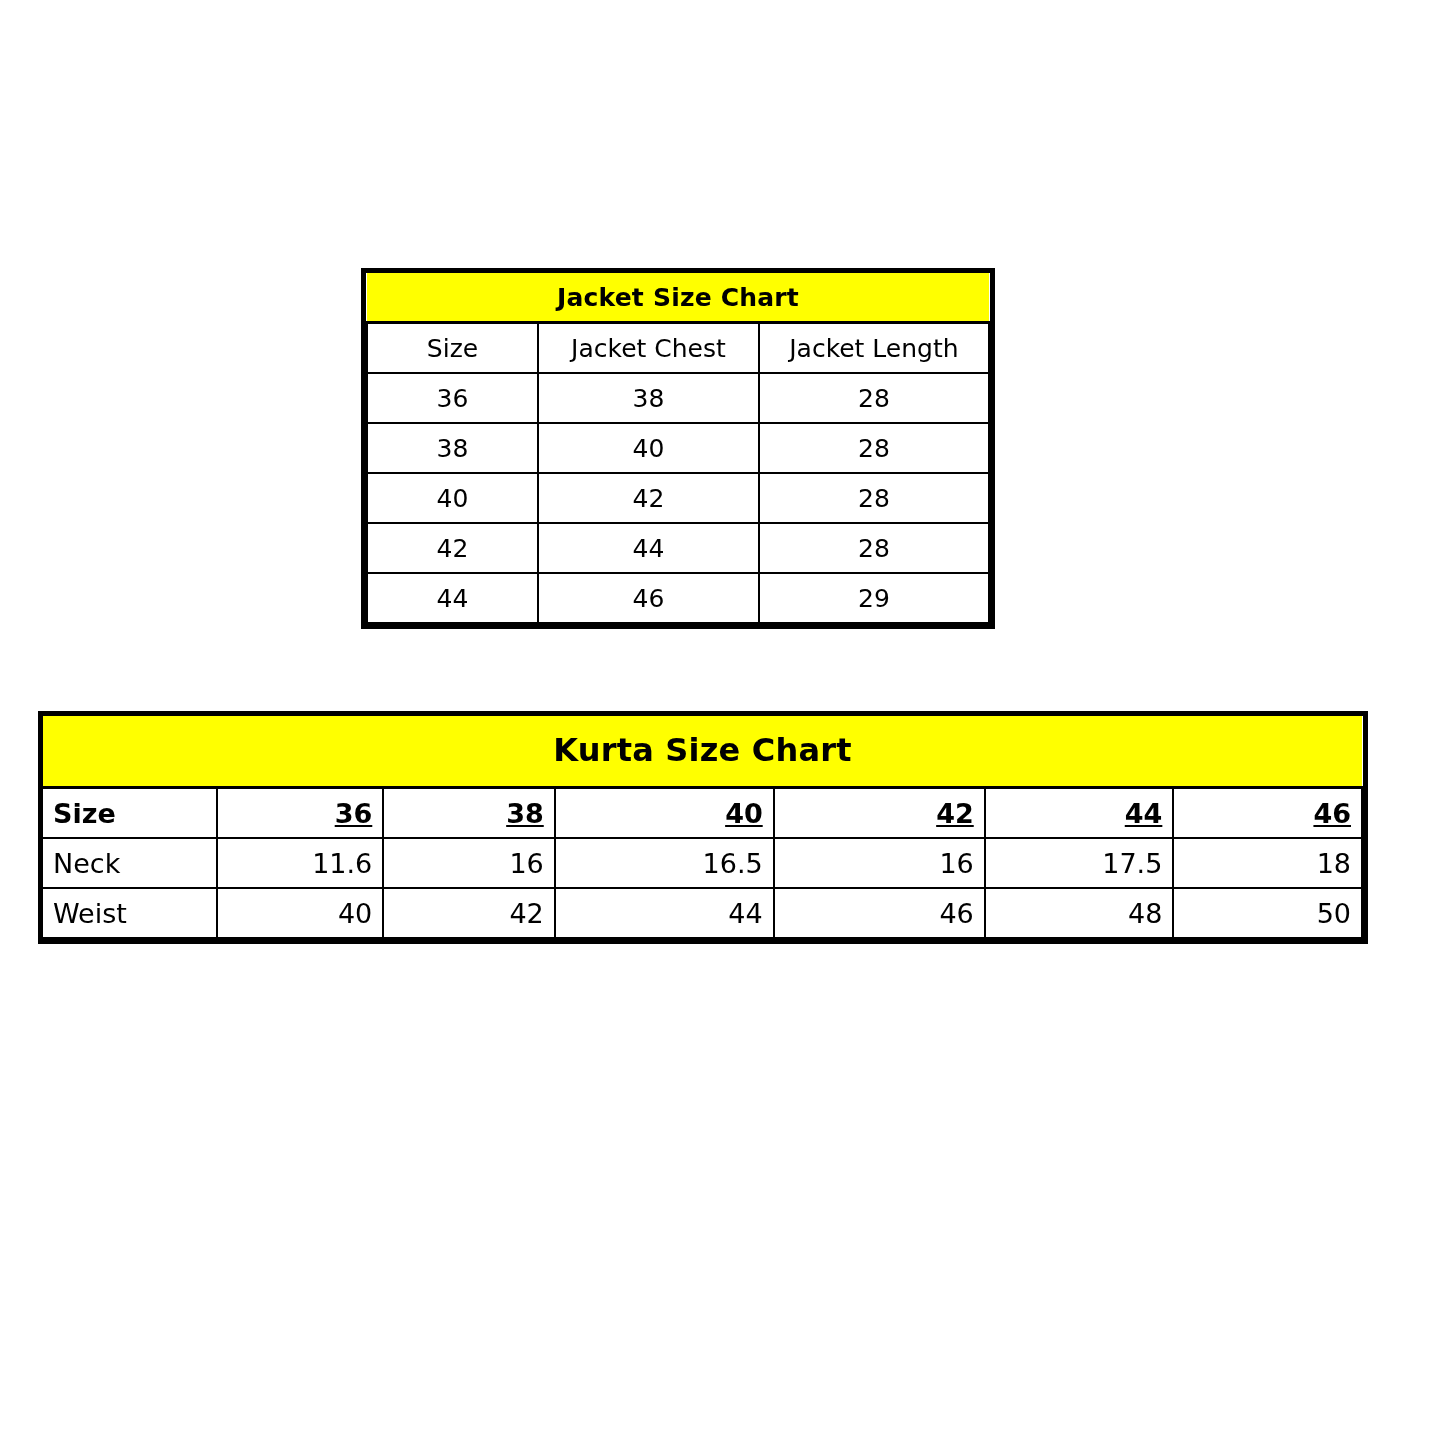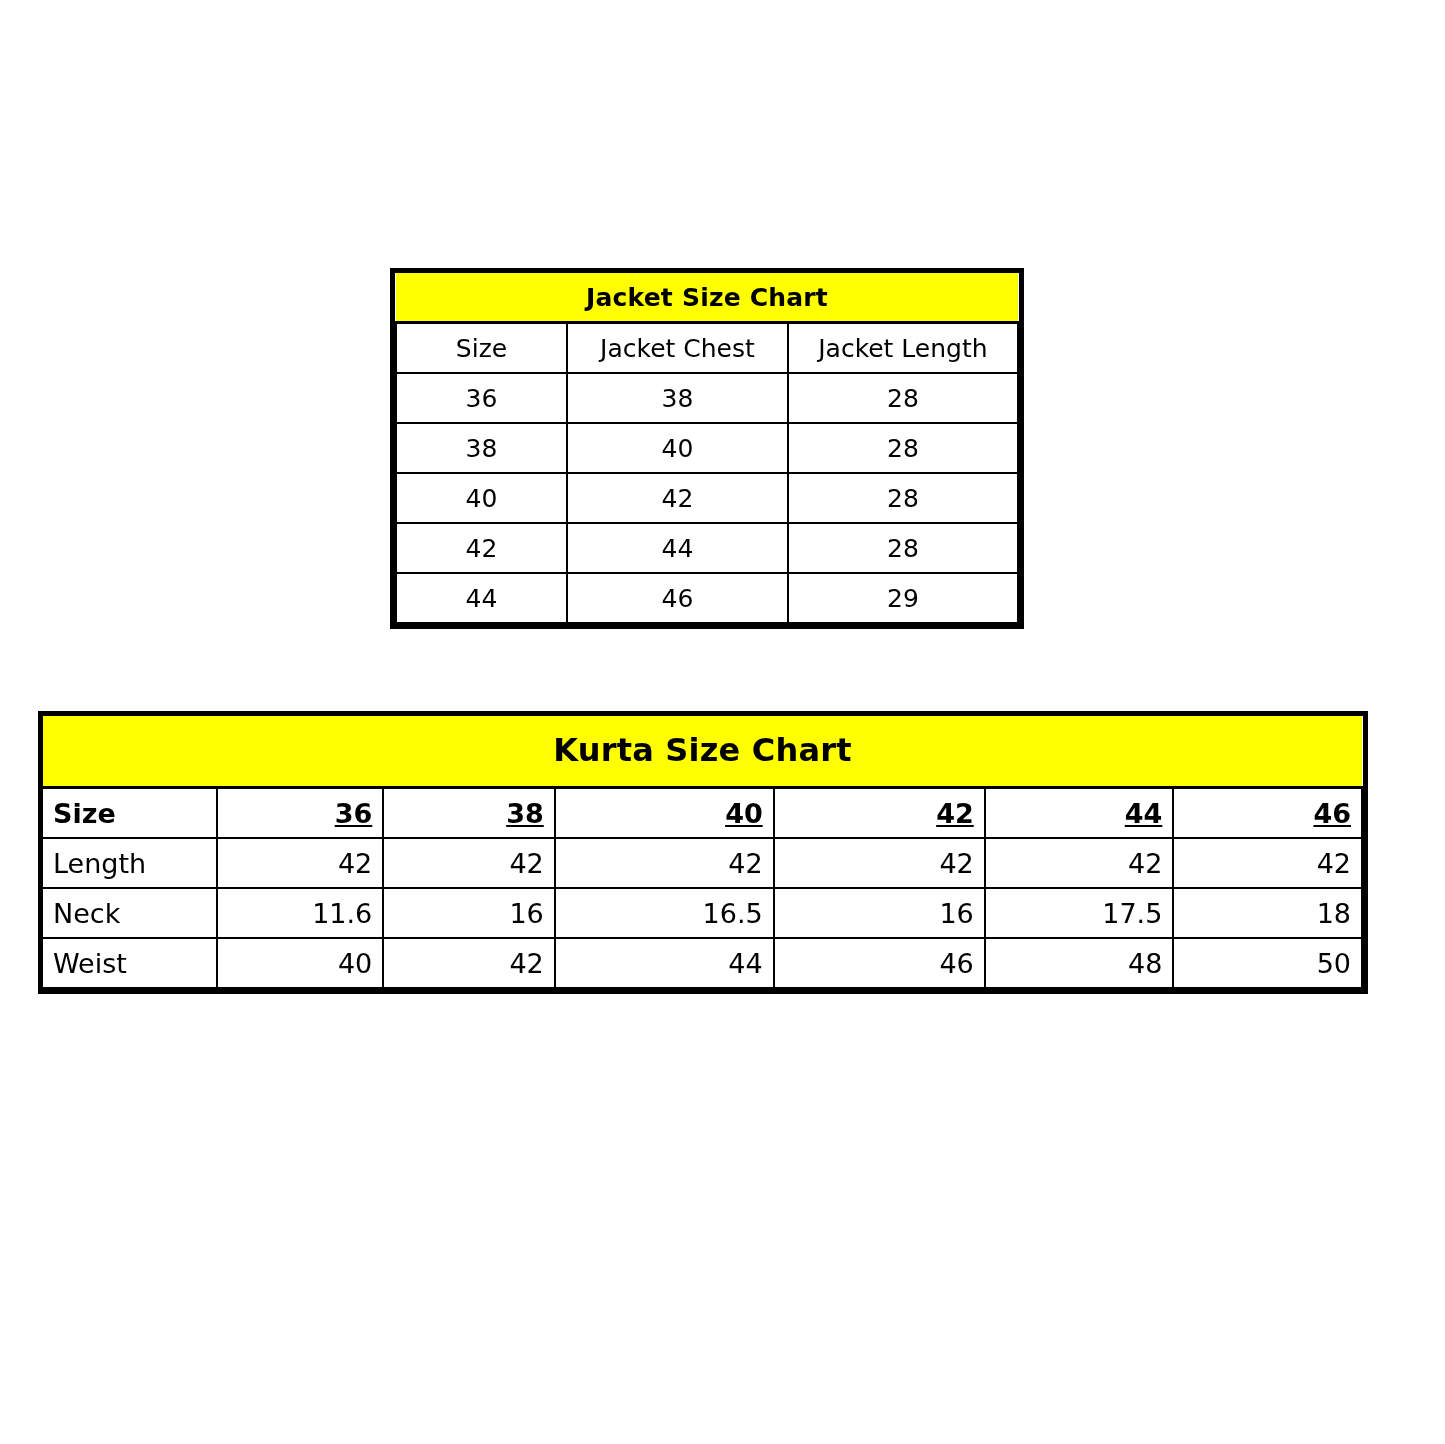--- a/index.html
+++ b/index.html
@@ -12,21 +12,21 @@
     height: 1444px;
     font-family: "DejaVu Sans", "Liberation Sans", sans-serif;
     color: #000000;
     position: relative;
     overflow: hidden;
   }
 
   
   .jacket-wrap {
     position: absolute;
-    left: 390px;
+    left: 361px;
     top: 268px;
     width: 634px;
   }
   table.chart {
     border-collapse: collapse;
     table-layout: fixed;
     width: 100%;
     background: #ffffff;
   }
   .jacket-wrap { border: 5px solid #000000; box-sizing: border-box; width: 634px; }
@@ -164,29 +164,20 @@
       <tr class="head-row">
         <td class="rowlabel">Size</td>
         <td class="val">36</td>
         <td class="val">38</td>
         <td class="val">40</td>
         <td class="val">42</td>
         <td class="val">44</td>
         <td class="val">46</td>
       </tr>
       <tr>
-        <td class="rowlabel">Length</td>
-        <td class="val">42</td>
-        <td class="val">42</td>
-        <td class="val">42</td>
-        <td class="val">42</td>
-        <td class="val">42</td>
-        <td class="val">42</td>
-      </tr>
-      <tr>
         <td class="rowlabel">Neck</td>
         <td class="val">11.6</td>
         <td class="val">16</td>
         <td class="val">16.5</td>
         <td class="val">16</td>
         <td class="val">17.5</td>
         <td class="val">18</td>
       </tr>
       <tr>
         <td class="rowlabel">Weist</td>

